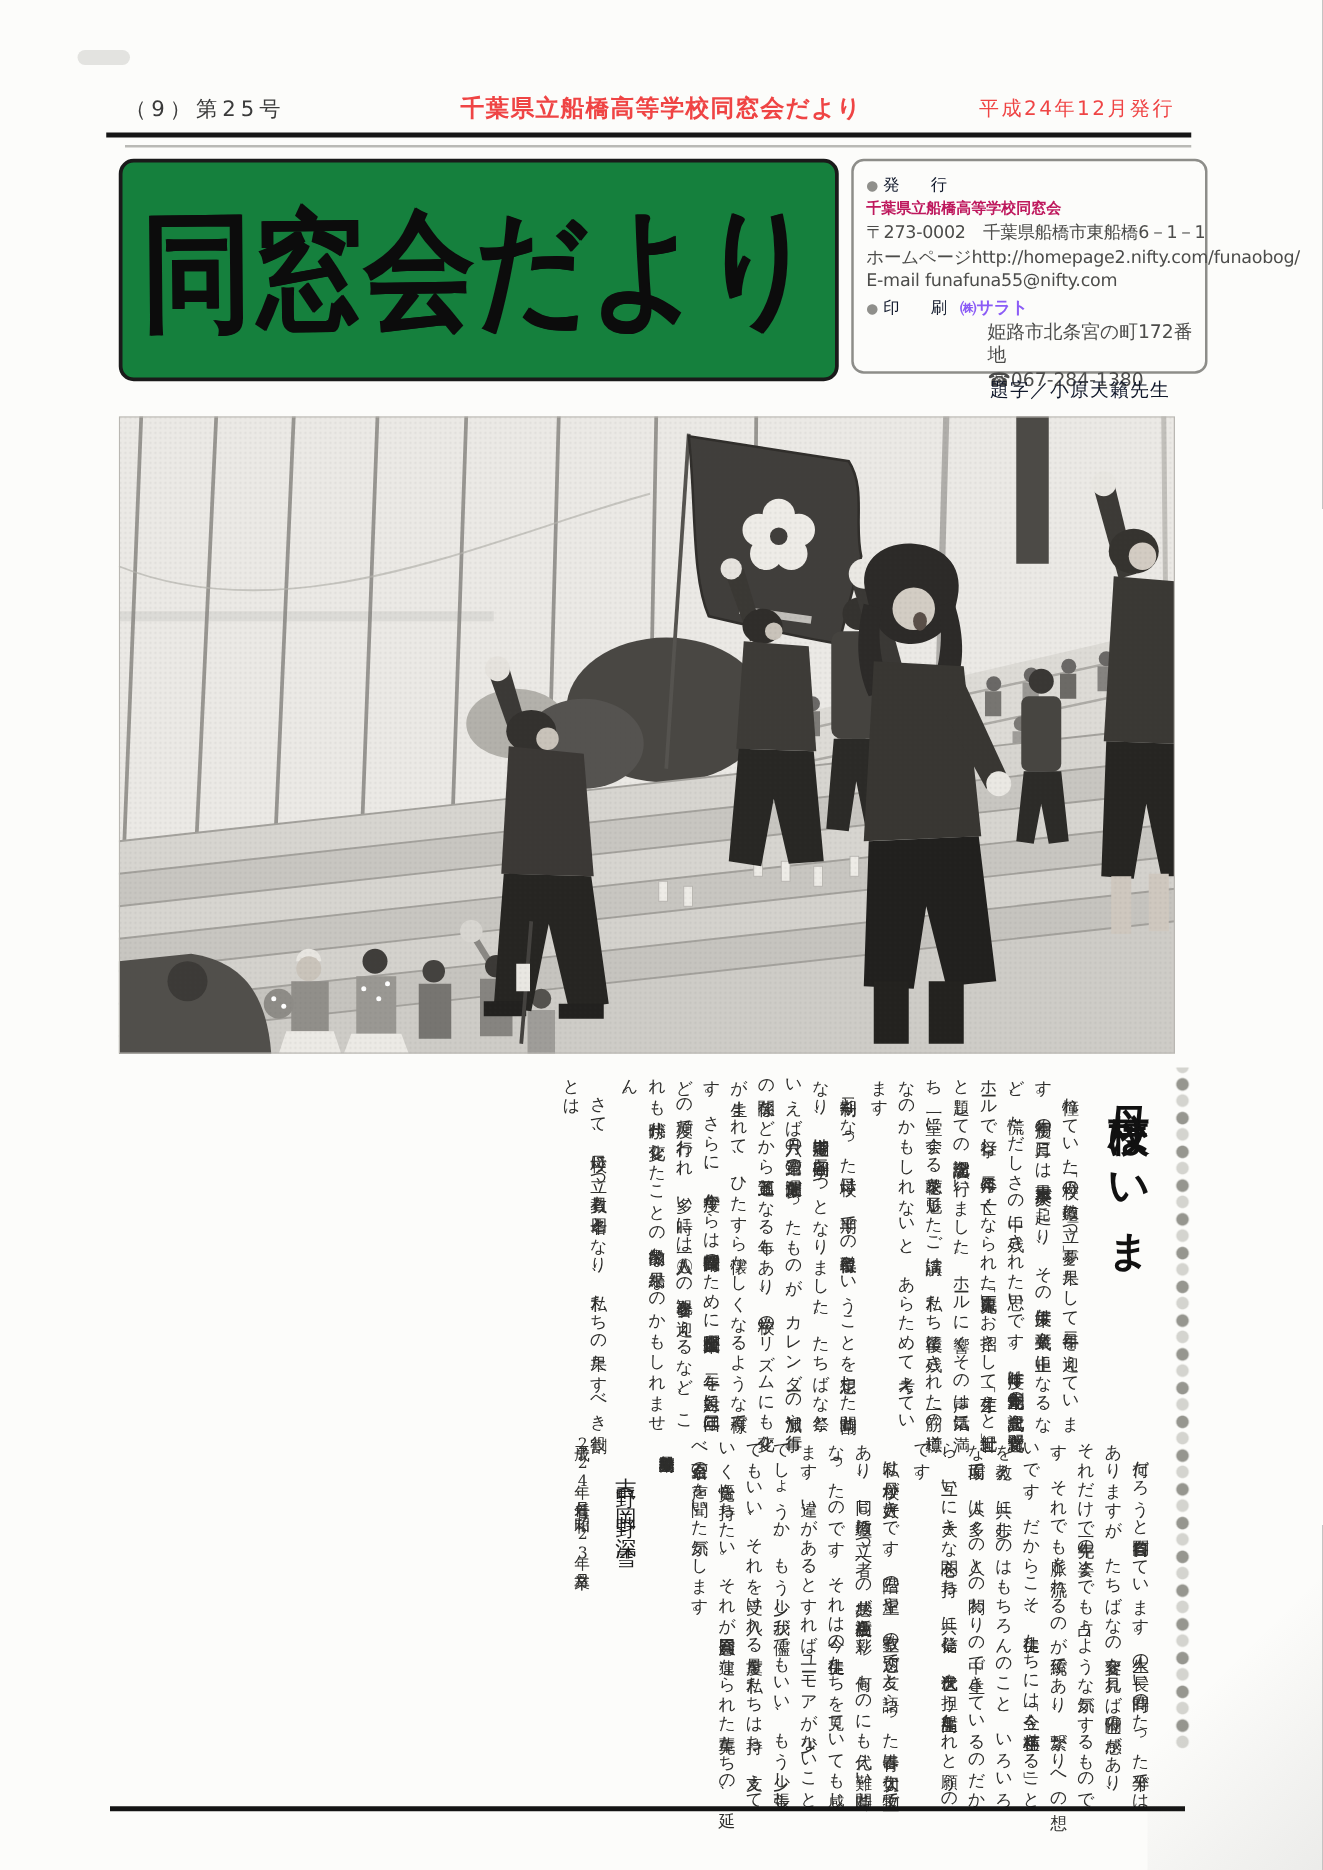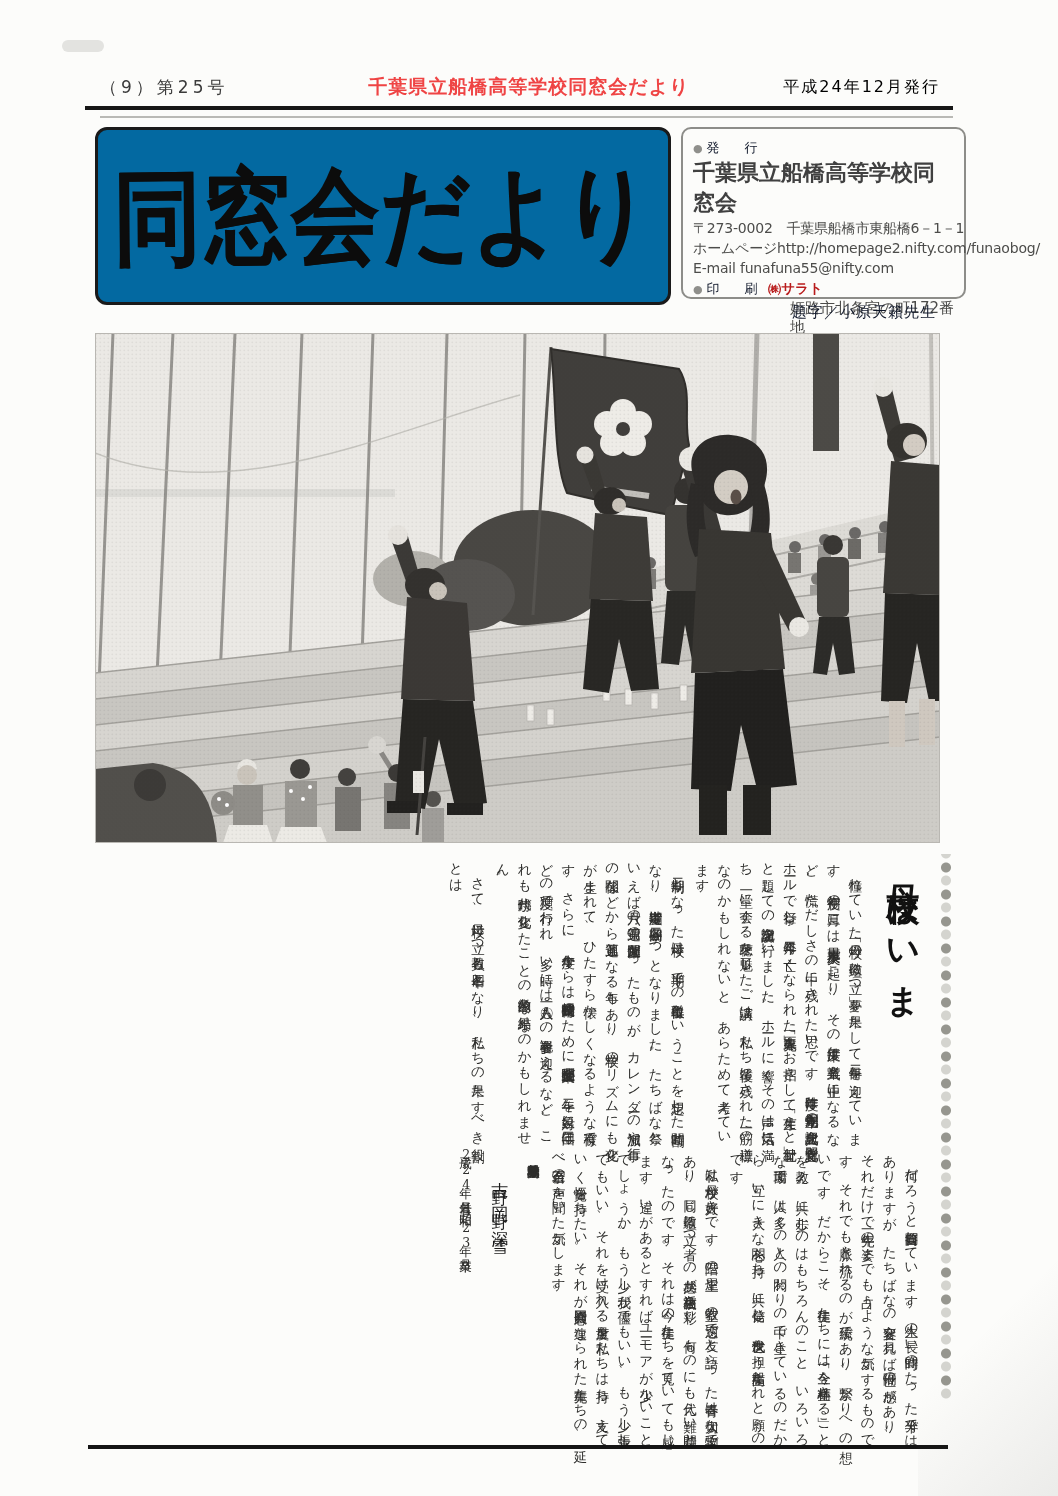--- a/index.html
+++ b/index.html
@@ -6,42 +6,42 @@
   .page{
     position:relative; width:1058px; height:1496px; margin:0 auto;
     background:#fcfcfa; overflow:hidden;
     font-family:"DejaVu Serif","Liberation Serif",serif; color:#1c1c1c;
   }
   
   .hdr-issue{position:absolute; left:100px; top:76px; font-size:17px; letter-spacing:4px; color:#3a3a3a;
     font-family:"DejaVu Sans","Liberation Sans",sans-serif;}
   .hdr-title{position:absolute; left:0; right:0; top:74px; text-align:center; font-size:19px; font-weight:bold;
     letter-spacing:1px; font-family:"DejaVu Sans","Liberation Sans",sans-serif; color:#ef4444;}
-  .hdr-date{position:absolute; right:118px; top:77px; font-size:16px; letter-spacing:2px; color:#000000;
+  .hdr-date{position:absolute; right:118px; top:77px; font-size:16px; letter-spacing:2px; color:#ef4444;
     font-family:"DejaVu Sans","Liberation Sans",sans-serif;}
   .hdr-rule1{position:absolute; left:85px; top:106px; width:868px; height:4px; background:#161616;}
   .hdr-rule2{position:absolute; left:100px; top:116px; width:853px; height:2px; background:#b9b9b5;}
   .scan-speck{position:absolute; left:62px; top:40px; width:42px; height:12px; background:#e3e3e0; border-radius:6px;}
   
   .title-box{position:absolute; left:95px; top:127px; width:570px; height:172px;
-    border:3px solid #1a1a1a; border-radius:12px; background:#0369a1;
+    border:3px solid #1a1a1a; border-radius:12px; background:#15803d;
     display:flex; align-items:center; justify-content:center;}
   .calligraphy{font-size:88px; font-weight:bold; color:#0c0c0c; letter-spacing:1px; white-space:nowrap;
     transform:scaleY(1.18) rotate(-0.6deg); text-shadow:1px 0 0 #0c0c0c;}
   
   .pub-box{position:absolute; left:681px; top:127px; width:285px; height:172px;
     border:2px solid #8d8d89; border-radius:10px; background:#fcfcfa; padding:8px 10px; box-sizing:border-box;
     font-family:"DejaVu Sans","Liberation Sans",sans-serif;}
   .pub-row{line-height:1.25;}
   .bullet{color:#8f8f8b; font-size:11px; margin-right:4px;}
   .pub-label{font-size:13px; letter-spacing:6px; color:#0f172a;text-align:right;}
-  .pub-org{font-size:22px; font-weight:bold; color:#404040; letter-spacing:0px; margin-top:1px;}
+  .pub-org{font-size:12px; font-weight:bold; color:#be185d; letter-spacing:0px; margin-top:1px;}
   .pub-small{font-size:14px; color:#4c4c4a; letter-spacing:-0.2px; margin-top:2px; white-space:nowrap;}
   .pub-print{margin-top:4px; font-size:13px; color:#333;}
-  .pub-print b{font-size:13.5px; color:#b91c1c;}
+  .pub-print b{font-size:13.5px; color:#8b5cf6;}
   .pub-indent{margin-left:97px; font-size:15px; color:#4c4c4a; margin-top:1px;}
   .credit{position:absolute; right:122px; top:303px; font-size:15px; color:#0f172a; letter-spacing:1px;}
   
   .photo{position:absolute; left:95px; top:333px; width:845px; height:510px;}
   .photo svg{display:block;}
   
   .article{position:absolute; left:88px; top:852px; width:867px; height:600px;}
   .dots{position:absolute; right:2px; top:2px; width:14px; height:545px;
     background-image:
       radial-gradient(circle, #96968f 4.5px, rgba(0,0,0,0) 5.5px),

